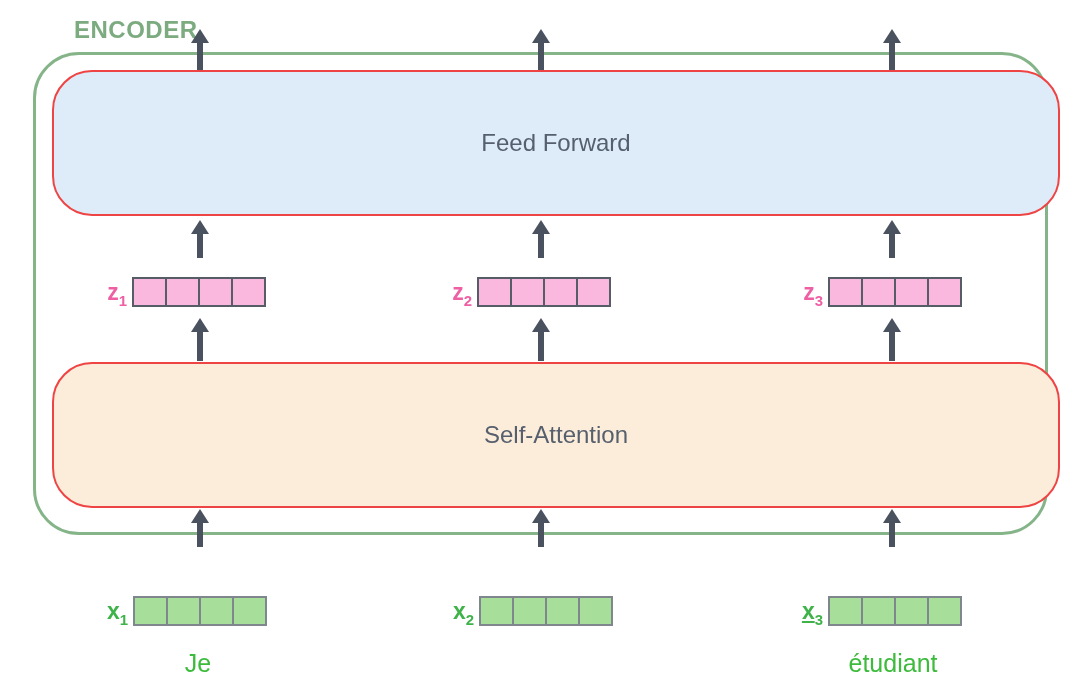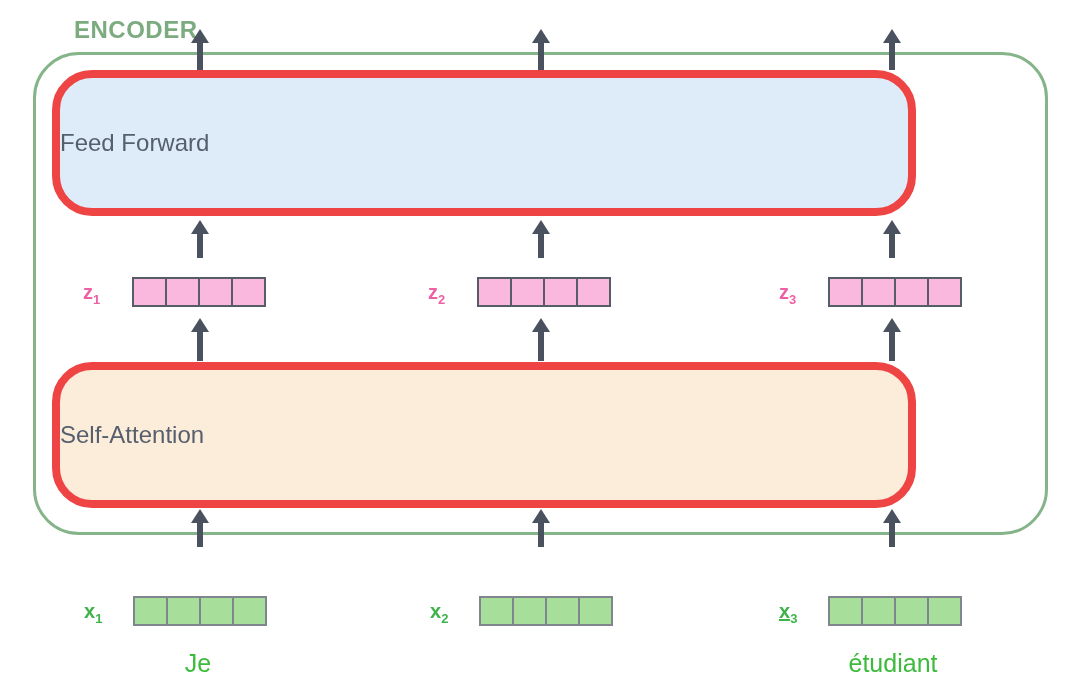--- a/index.html
+++ b/index.html
@@ -29,27 +29,27 @@
     width: 1015px; height: 483px;
     border: 3px solid #85b489;
     border-radius: 46px;
     box-sizing: border-box;
   }
 
   
   .block {
     position: absolute;
     left: 52px;
-    width: 864px; height: 146px;
-    border: 8px solid #ef4444;
+    width: 1008px; height: 146px;
+    border: 2px solid #ef4444;
     border-radius: 40px;
     box-sizing: border-box;
     display: flex;
     align-items: center;
-    justify-content: flex-start;
+    justify-content: center;
     font-size: 24px;
     color: #565f6d;
   }
   .block.ff { top: 70px;  background: #deebf9; }
   .block.sa { top: 362px; background: #fcecda; }
 
   
   .arrow {
     position: absolute;
     width: 18px;
@@ -80,21 +80,22 @@
   .z-vector { background: #fbb8de; border: 2px solid #575d66; }
   .z-vector .cell + .cell { border-left: 2px solid #575d66; }
   .x-vector { background: #a6de9a; border: 2px solid #7f868d; }
   .x-vector .cell + .cell { border-left: 2px solid #7f868d; }
 
   .vec-label {
     position: absolute;
     width: 44px;
     height: 30px;
     line-height: 30px;
-    font-size: 20px;
+    text-align: right;
+    font-size: 23px;
     font-weight: 700;
   }
   .vec-label sub { font-size: 0.65em; }
   .z-label { color: #ee5fa4; }
   .x-label { color: #3fb34a; }
 
   .word {
     position: absolute;
     top: 649px;
     width: 240px;

